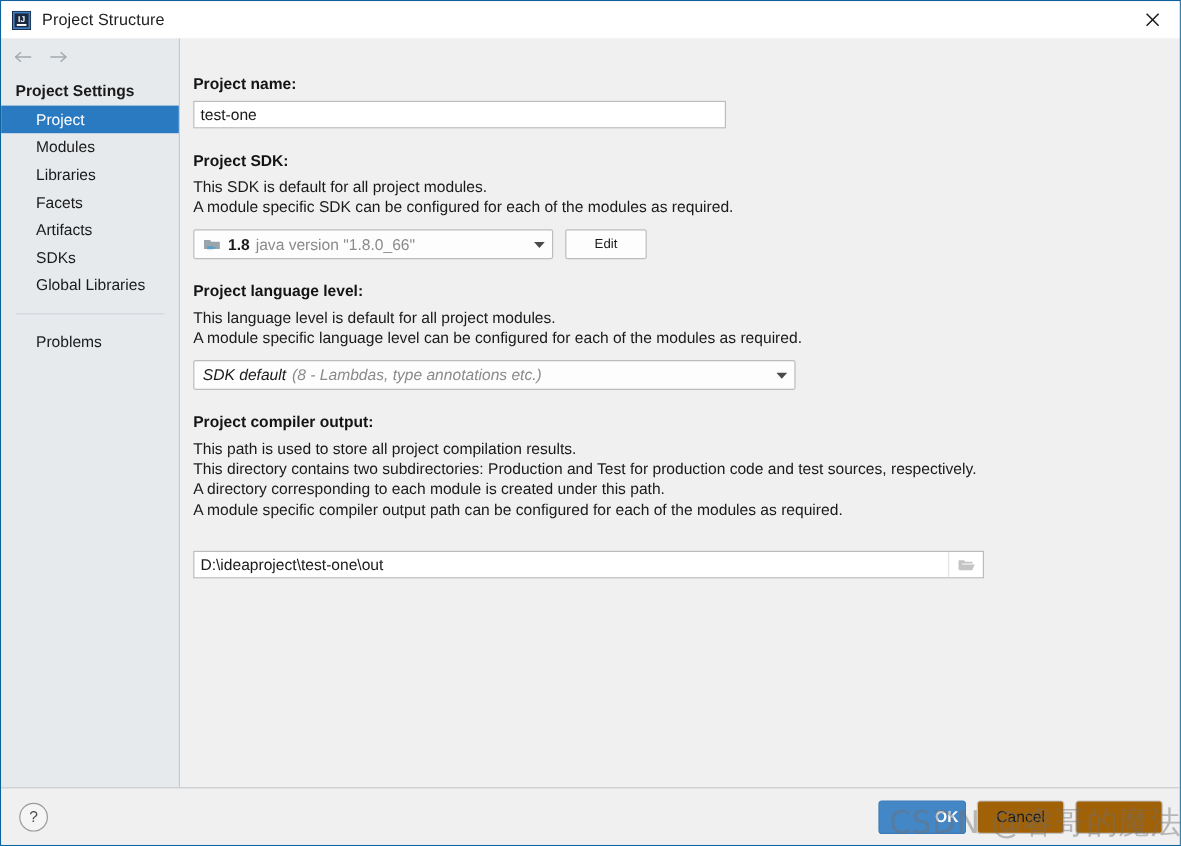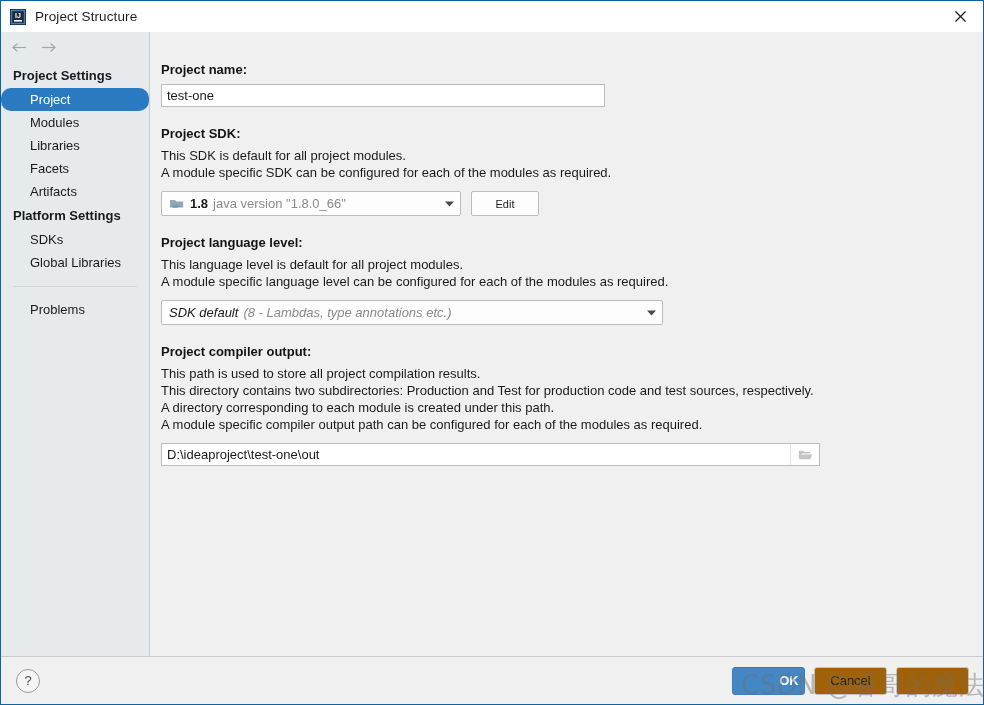--- a/index.html
+++ b/index.html
@@ -101,21 +101,20 @@
   }
   .side-item {
     font-size: 13px;
     color: #1a1a1a;
     padding: 3px 0 3px 29px;
     line-height: 17px;
   }
   .side-item.selected {
     background: #2a7ac2;
     color: #ffffff;
-    border-radius: 10px;
   }
   .side-sep {
     height: 1px;
     background: #d3d7db;
     margin: 12px 12px 11px 12px;
   }
 
   
   #content {
     flex: 1 1 auto;
@@ -208,21 +207,21 @@
 
   
   #compiler-output-field {
     box-sizing: border-box;
     width: 659px;
     height: 23px;
     background: #ffffff;
     border: 1px solid #bcbcbc;
     display: flex;
     align-items: center;
-    margin-top: 10px;
+    margin-top: 26px;
   }
   #compiler-output-value {
     flex: 1 1 auto;
     padding: 0 5px;
     font-size: 13px;
     color: #1a1a1a;
     white-space: nowrap;
     overflow: hidden;
   }
   #browse-button {
@@ -344,21 +343,20 @@
         </span>
       </div>
 
       <div class="side-group">Project Settings</div>
       <div class="side-item selected">Project</div>
       <div class="side-item">Modules</div>
       <div class="side-item">Libraries</div>
       <div class="side-item">Facets</div>
       <div class="side-item">Artifacts</div>
 
-      <div class="side-group">Platform Settings</div>
       <div class="side-item">SDKs</div>
       <div class="side-item">Global Libraries</div>
 
       <div class="side-sep"></div>
 
       <div class="side-item">Problems</div>
     </div>
 
     <div id="content">
       <div id="content-inner">

